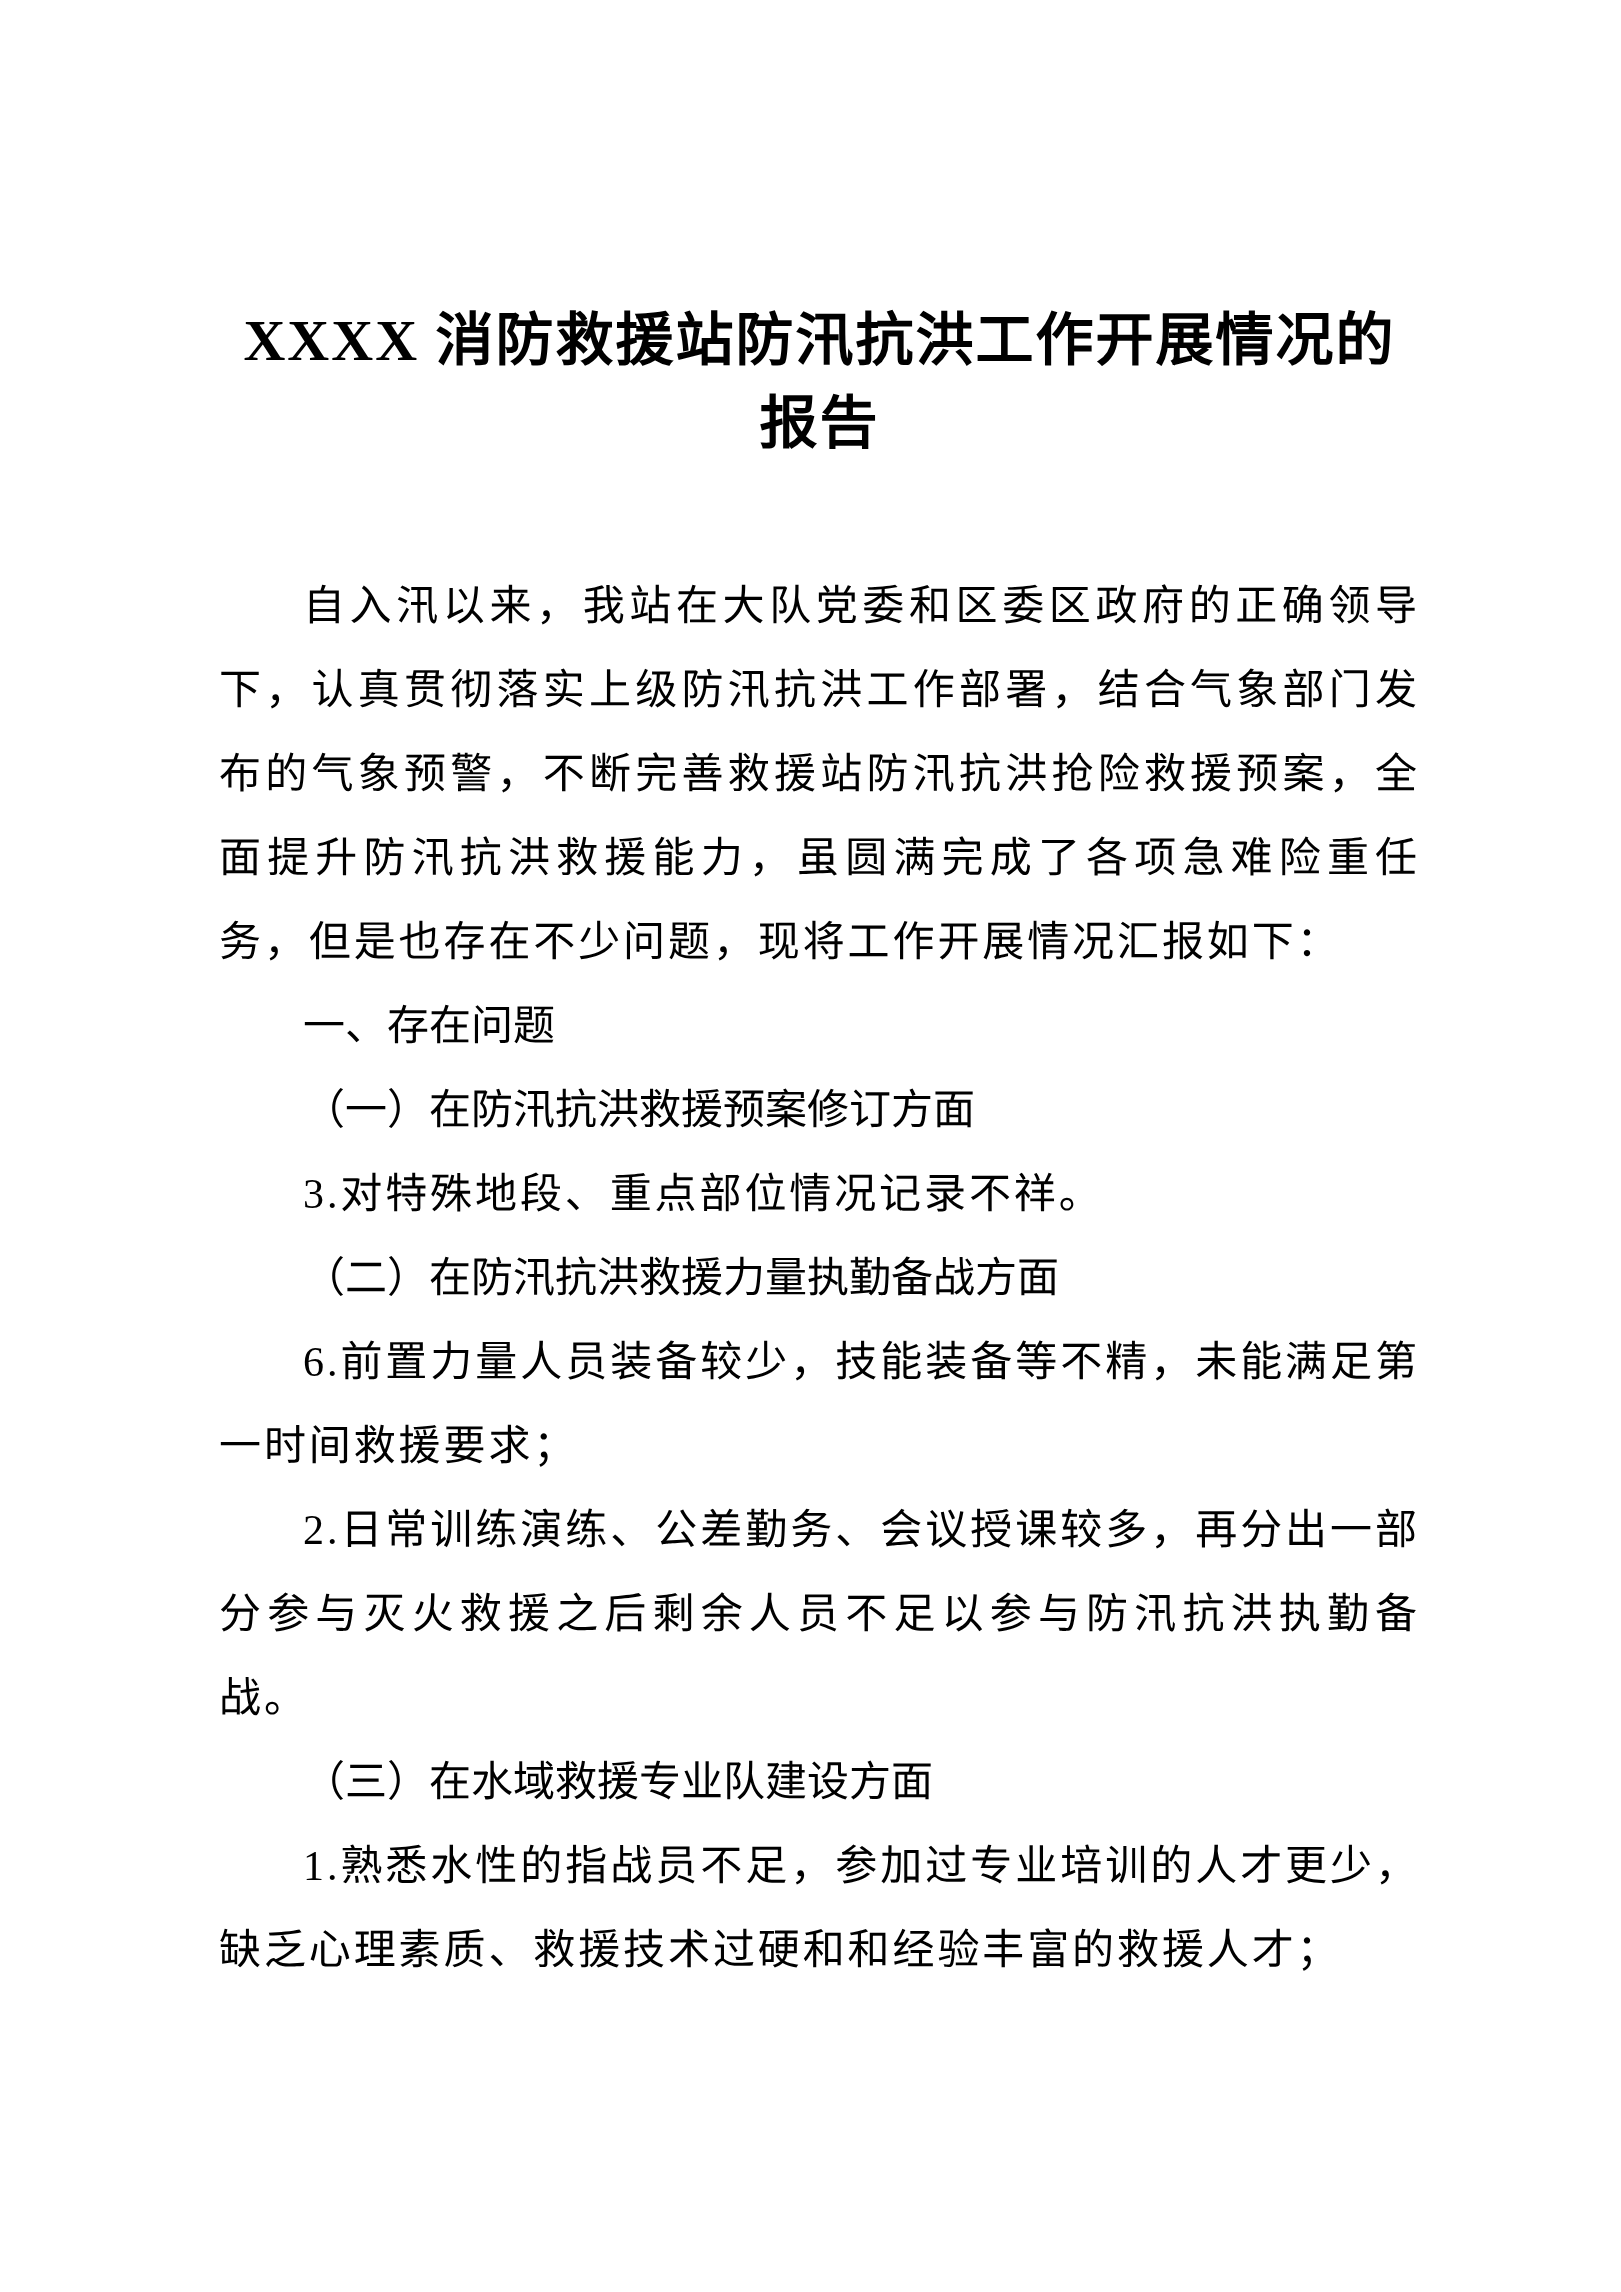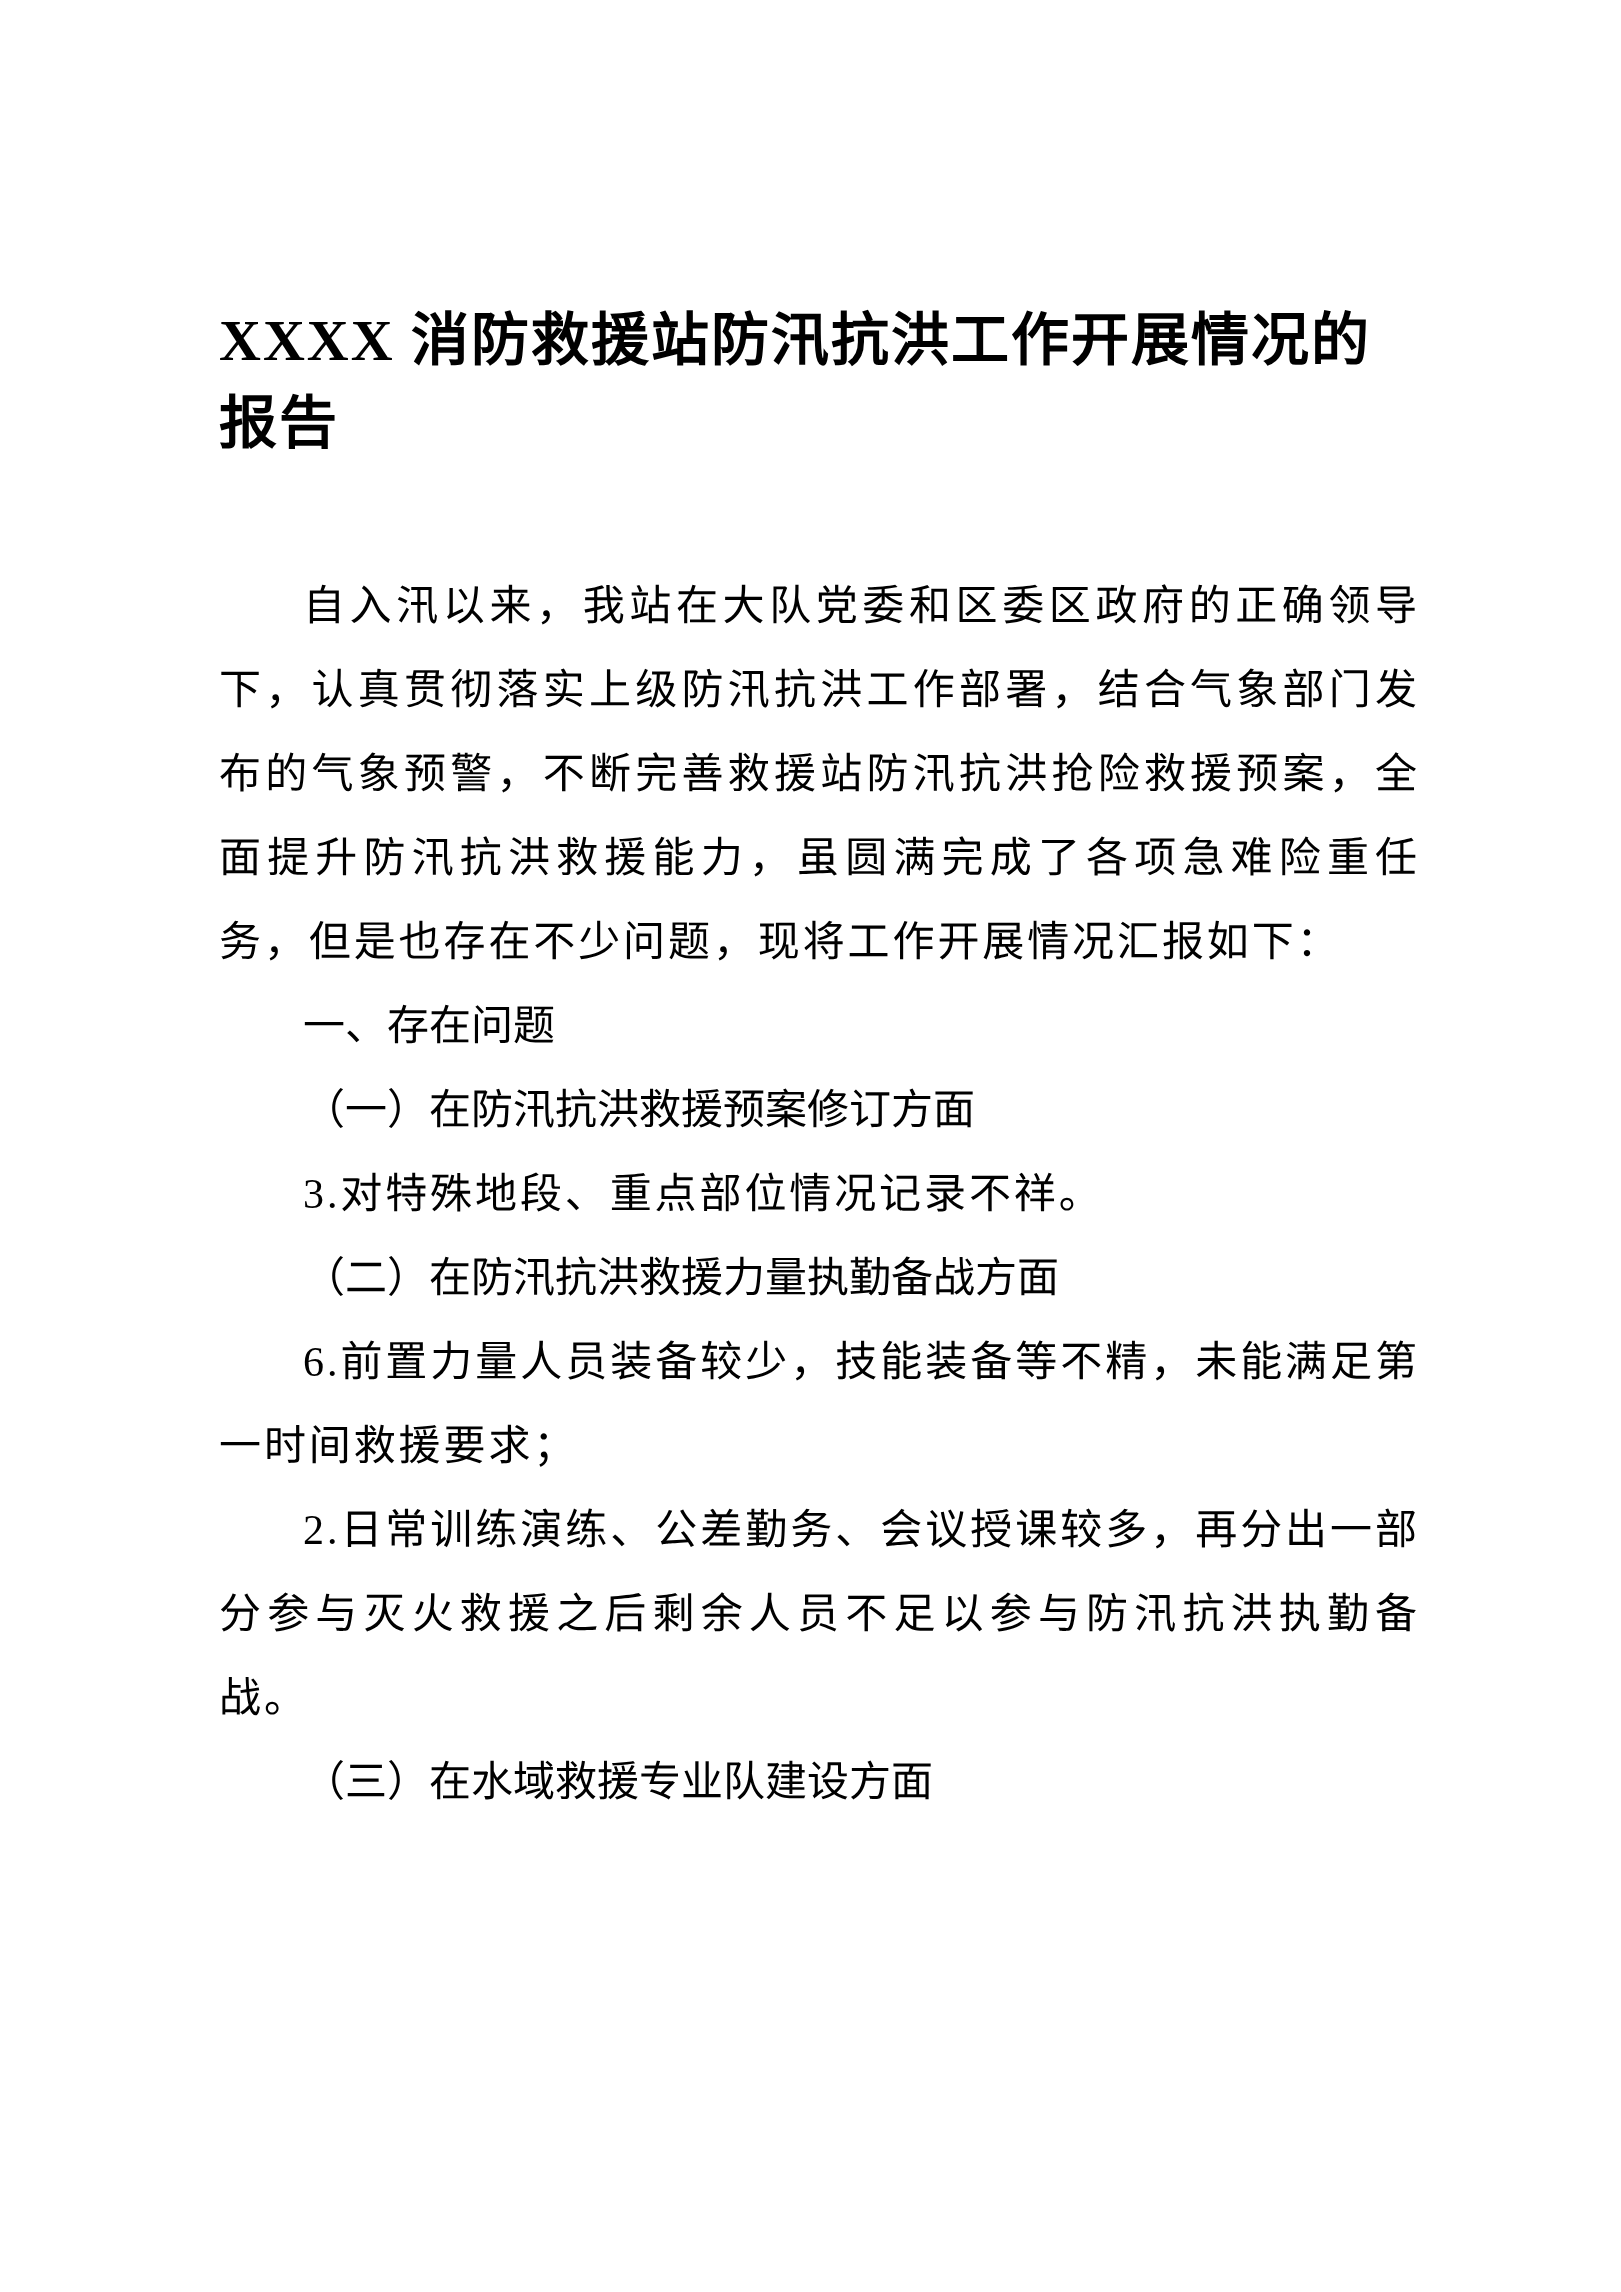--- a/index.html
+++ b/index.html
@@ -18,20 +18,21 @@
     padding: 299px 201px 0 219px;
     overflow: hidden;
     font-family: "Liberation Serif", "DejaVu Serif", serif;
   }
   .doc-title {
     margin: 0;
     font-size: 58px;
     line-height: 83px;
     font-weight: 700;
     letter-spacing: 2px;
+    text-align: center;
     font-family: "Liberation Serif", "DejaVu Serif", serif;
   }
   .doc-content {
     margin-top: 99px;
   }
   .para {
     margin: 0;
     font-size: 42px;
     line-height: 84px;
     letter-spacing: 2.9px;
@@ -67,15 +68,16 @@
     <p class="para numbered">3.对特殊地段、重点部位情况记录不祥。</p>
 
     <p class="para heading2">（二）在防汛抗洪救援力量执勤备战方面</p>
 
     <p class="para numbered">6.前置力量人员装备较少，技能装备等不精，未能满足第一时间救援要求；</p>
 
     <p class="para numbered">2.日常训练演练、公差勤务、会议授课较多，再分出一部分参与灭火救援之后剩余人员不足以参与防汛抗洪执勤备战。</p>
 
     <p class="para heading2">（三）在水域救援专业队建设方面</p>
 
+    <p class="para numbered">1.熟悉水性的指战员不足，参加过专业培训的人才更少，缺乏心理素质、救援技术过硬和和经验丰富的救援人才；</p>
   </div>
 </div>
 
 
 </body></html>

